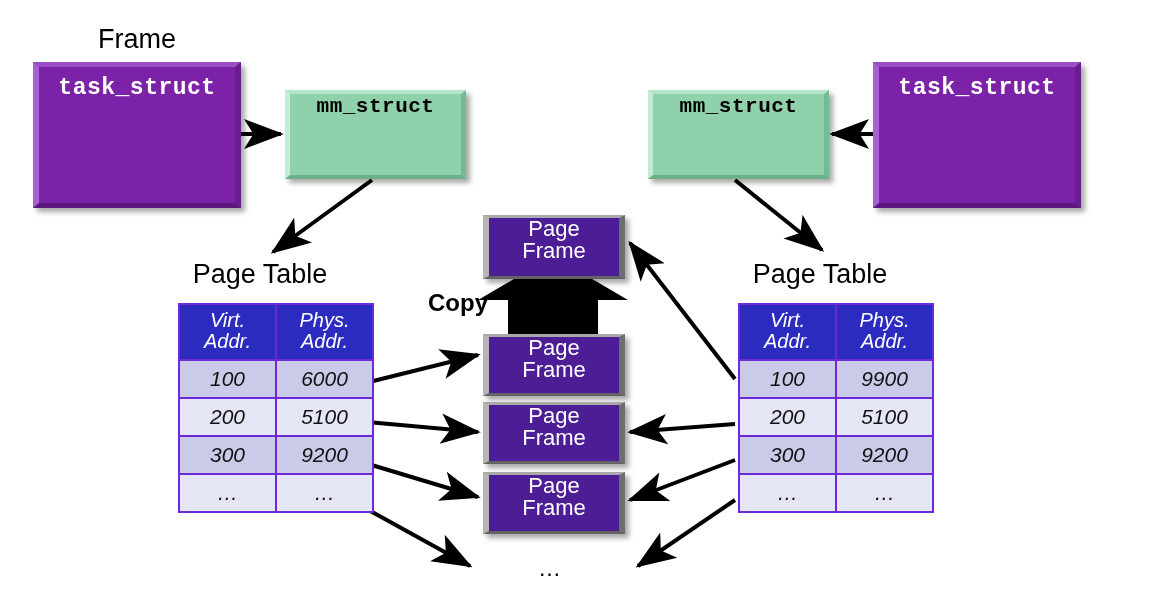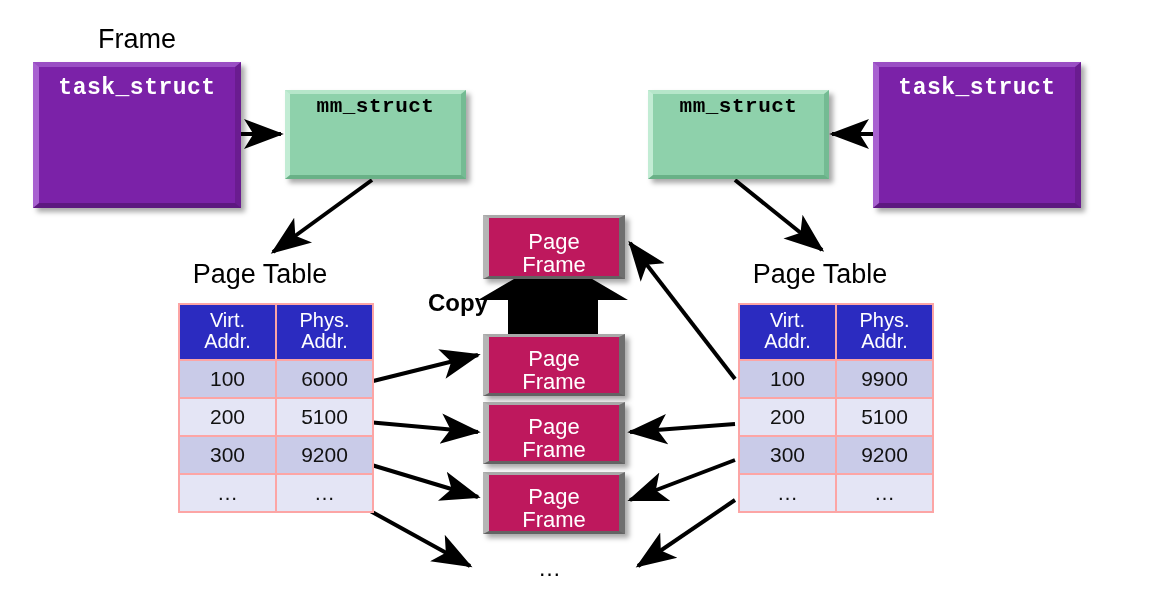--- a/index.html
+++ b/index.html
@@ -18,29 +18,29 @@
               font-weight:bold;color:#ffffff;white-space:nowrap;}
 
   .purple{background:#7b22a8;border-top:5px solid #9a4ec4;border-left:6px solid #a861d0;
           border-right:6px solid #6a1c90;border-bottom:5px solid #5d1880;}
   .purple .lbl{font-size:23px;margin-top:8px;letter-spacing:.5px;}
 
   .green{background:#8ed1ab;border-top:4px solid #b6e6ca;border-left:5px solid #c2ecd4;
          border-right:5px solid #74bb93;border-bottom:4px solid #69b187;}
   .green .lbl{color:#000;font-size:21px;margin-top:1px;letter-spacing:.5px;}
 
-  .frame{background:#be185d;border-top:3px solid #a9a9a9;border-left:6px solid #b5b5b5;
+  .frame{background:#4c1d95;border-top:3px solid #a9a9a9;border-left:6px solid #b5b5b5;
          border-right:6px solid #6e6e6e;border-bottom:3px solid #636363;
-         align-items:flex-end;}
+         align-items:flex-start;}
   .frame .lbl{color:#ffffff;font-family:"Liberation Sans",sans-serif;font-weight:normal;
               font-size:22px;line-height:1.02;text-align:center;width:100%;}
 
   
   .ptable{position:absolute;border-collapse:separate;border-spacing:2px 2px;
-          background:#fca5a5;}
+          background:#6d28d9;font-style:italic;}
   .ptable th{background:#2b2bc0;color:#fff;font-size:20px;font-weight:normal;
              line-height:1.05;padding:5px 0 7px;width:79px;text-align:center;}
   .ptable td{font-size:21px;color:#111;text-align:center;padding:6px 8px;width:79px;}
   .ptable tr.odd td{background:#c9cbe8;}
   .ptable tr.even td{background:#e4e5f5;}
 
   .dots{position:absolute;font-size:23px;color:#000;}
   .copylbl{position:absolute;font-size:24px;color:#000;font-weight:bold;}
 </style>
 </head>

